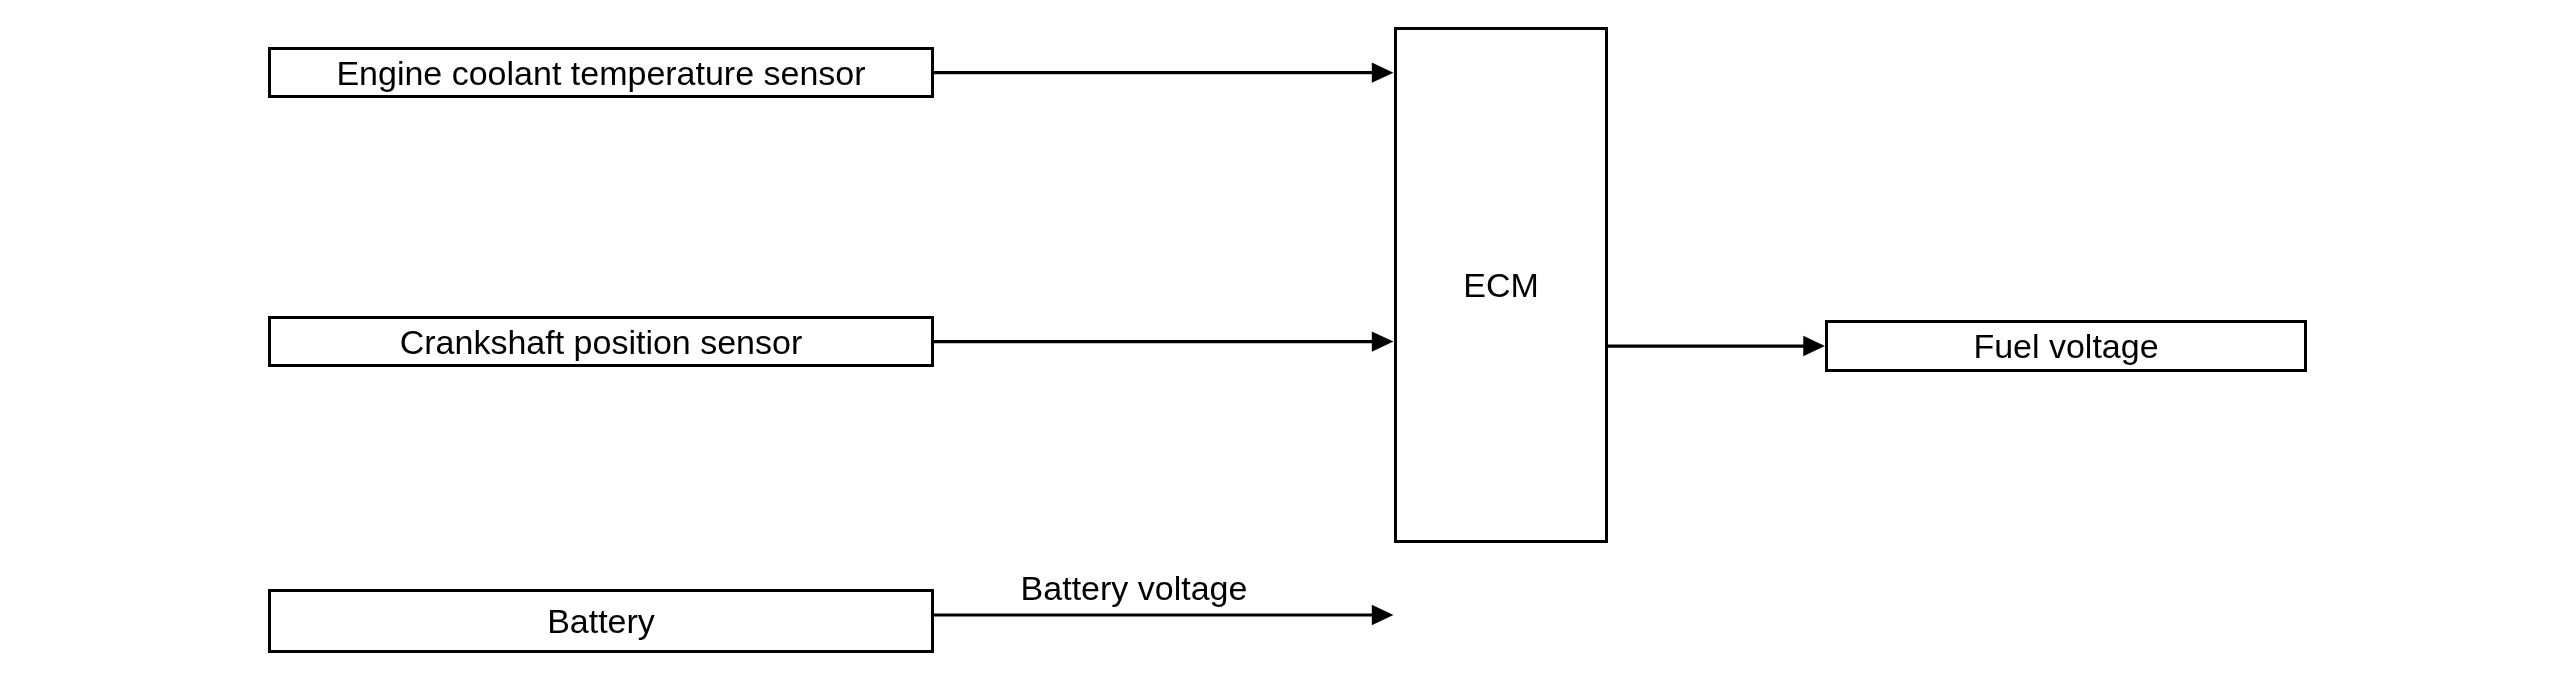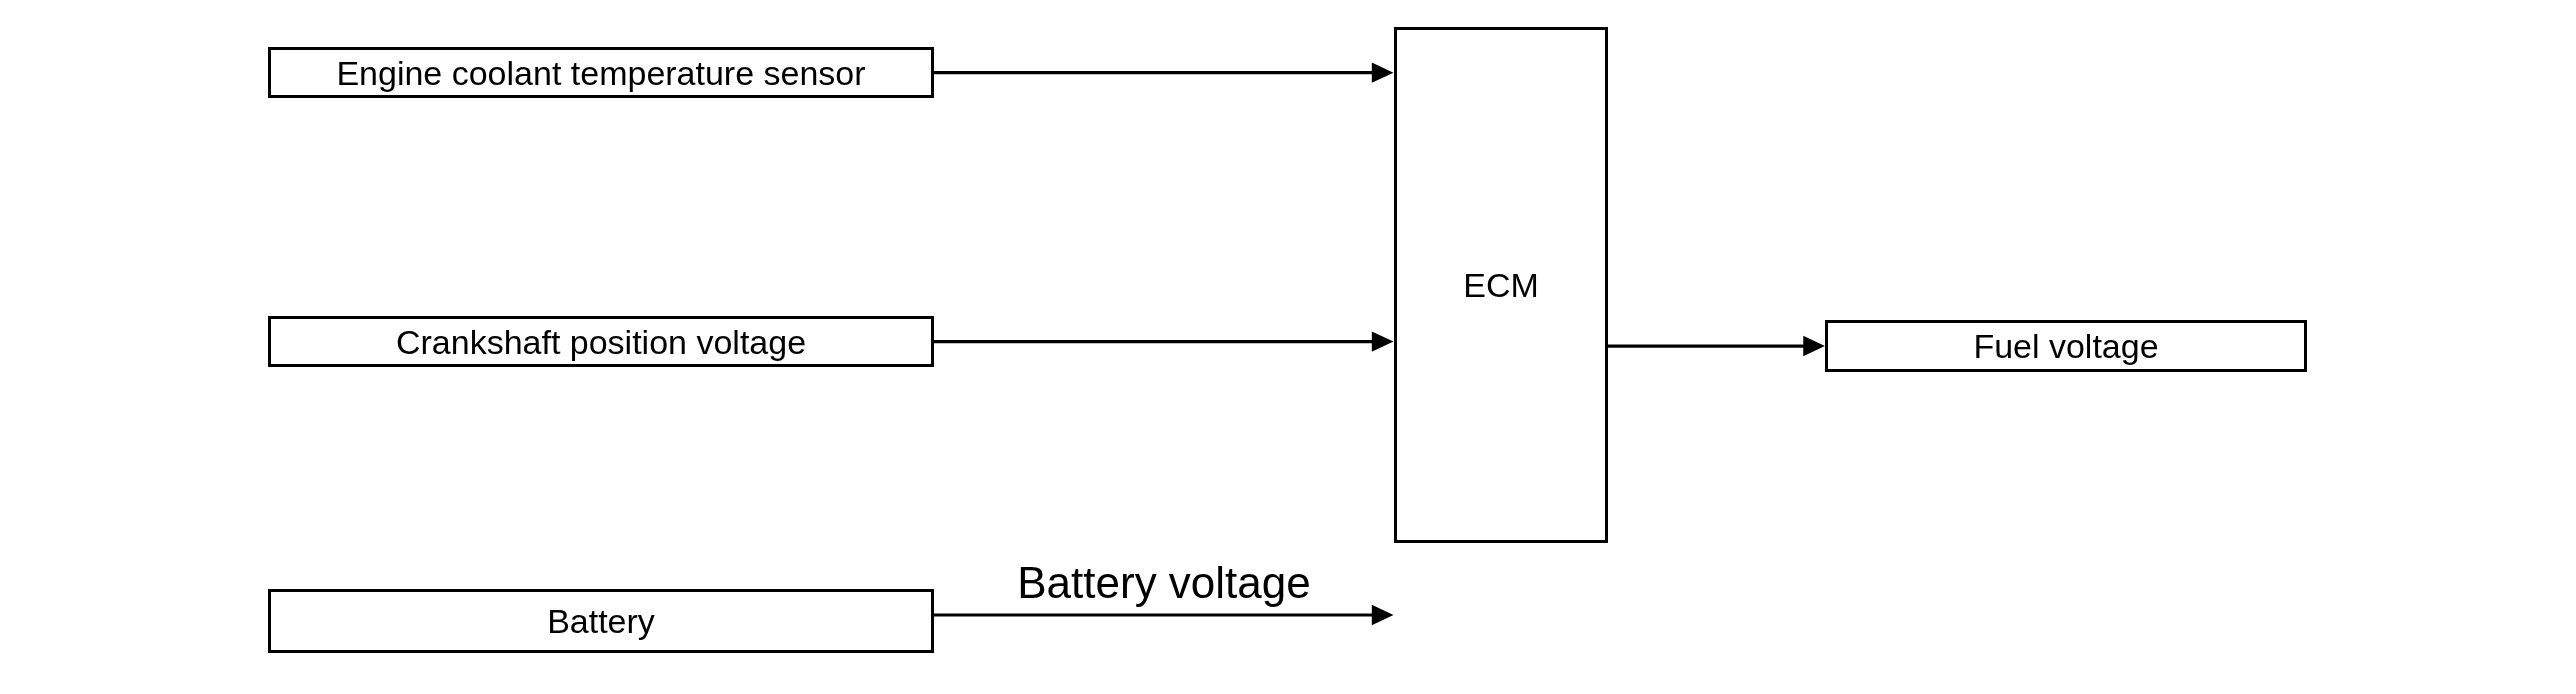--- a/index.html
+++ b/index.html
@@ -33,28 +33,28 @@
     line-height: 1;
     white-space: nowrap;
   }
   .node-ect     { left: 268px;  top: 47px;  width: 666px; height: 51px; }
   .node-cps     { left: 268px;  top: 316px; width: 666px; height: 51px; }
   .node-battery { left: 268px;  top: 589px; width: 666px; height: 64px; }
   .node-ecm     { left: 1394px; top: 27px;  width: 214px;  height: 516px; }
   .node-fuel    { left: 1825px; top: 320px; width: 482px;  height: 52px; }
   .edge-label {
     position: absolute;
-    left: 934px;
+    left: 904px;
     top: 569px;
     width: 460px;
     height: 36px;
     display: flex;
     align-items: flex-end;
     justify-content: center;
-    font-size: 44px;
+    font-size: 34px;
     line-height: 1;
     white-space: nowrap;
   }
   svg.edges {
     position: absolute;
     left: 0; top: 0;
     width: 2576px;
     height: 694px;
   }
   svg.edges line    { stroke: var(--line-color); stroke-width: 5; }
@@ -86,21 +86,21 @@
       <line x1="2522" y1="543" x2="2835" y2="543"></line>
       <polygon points="2863,543 2829,527 2829,559"></polygon>
     </g>
   </svg>
 
   <div class="node node-ect">
     <span>Engine coolant temperature sensor</span>
   </div>
 
   <div class="node node-cps">
-    <span>Crankshaft position voltage</span>
+    <span>Crankshaft position sensor</span>
   </div>
 
   <div class="node node-battery">
     <span>Battery</span>
   </div>
 
   <div class="node node-ecm">
     <span>ECM</span>
   </div>
 

